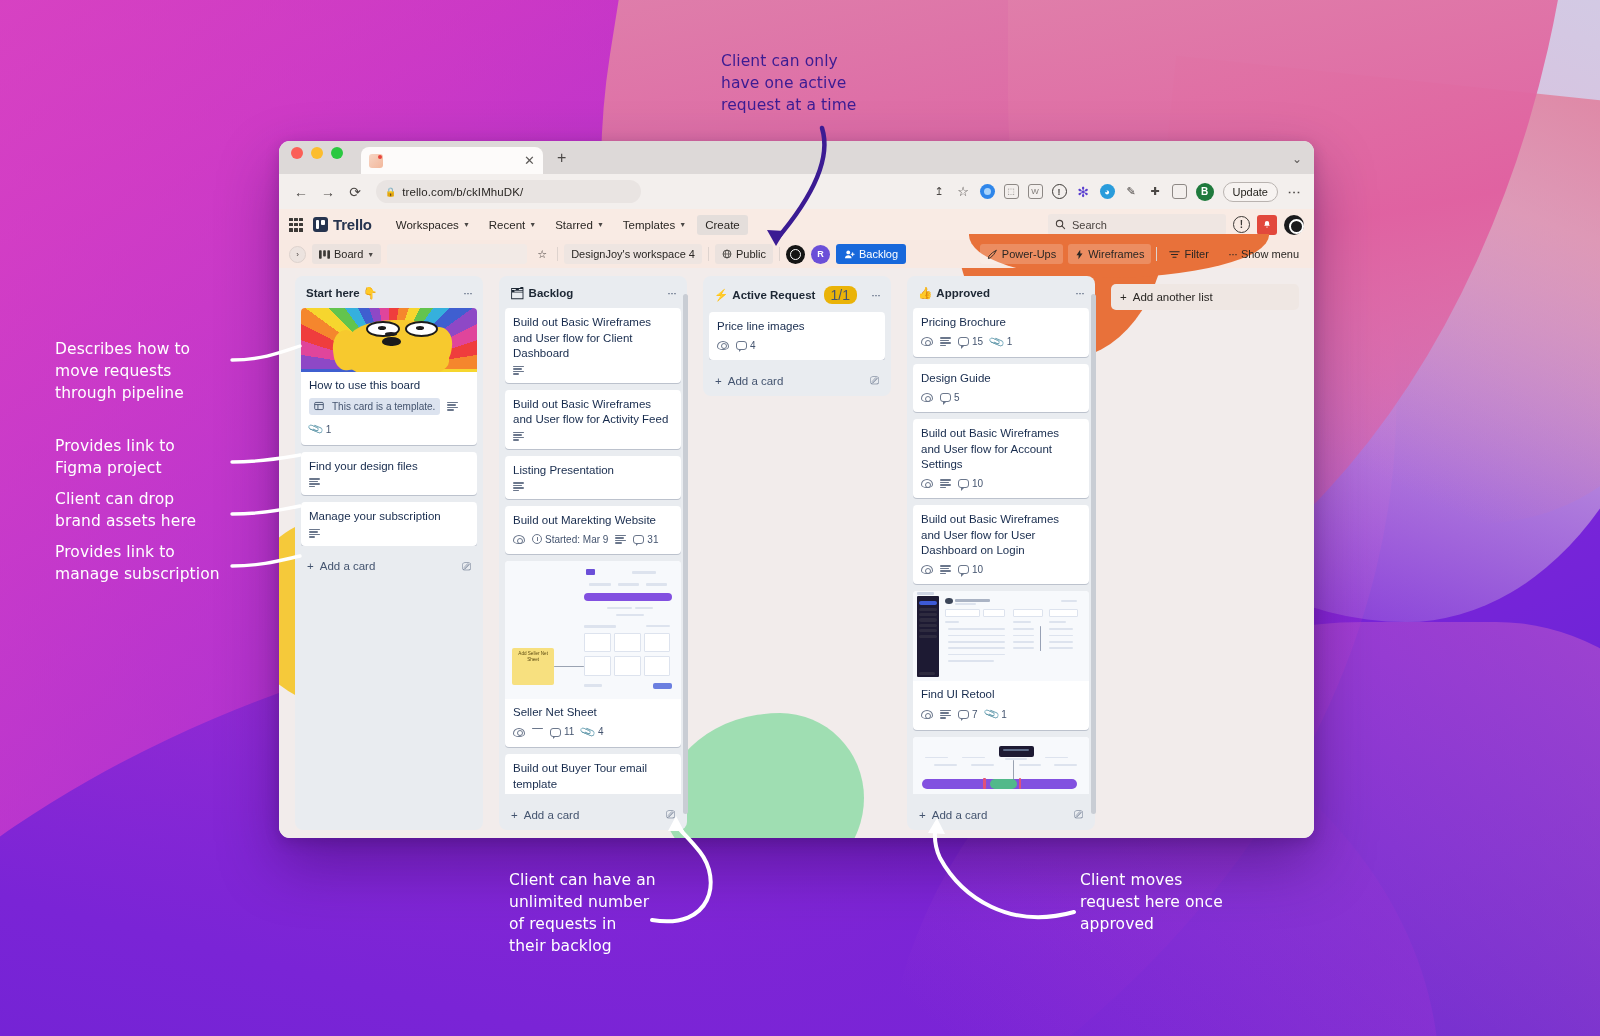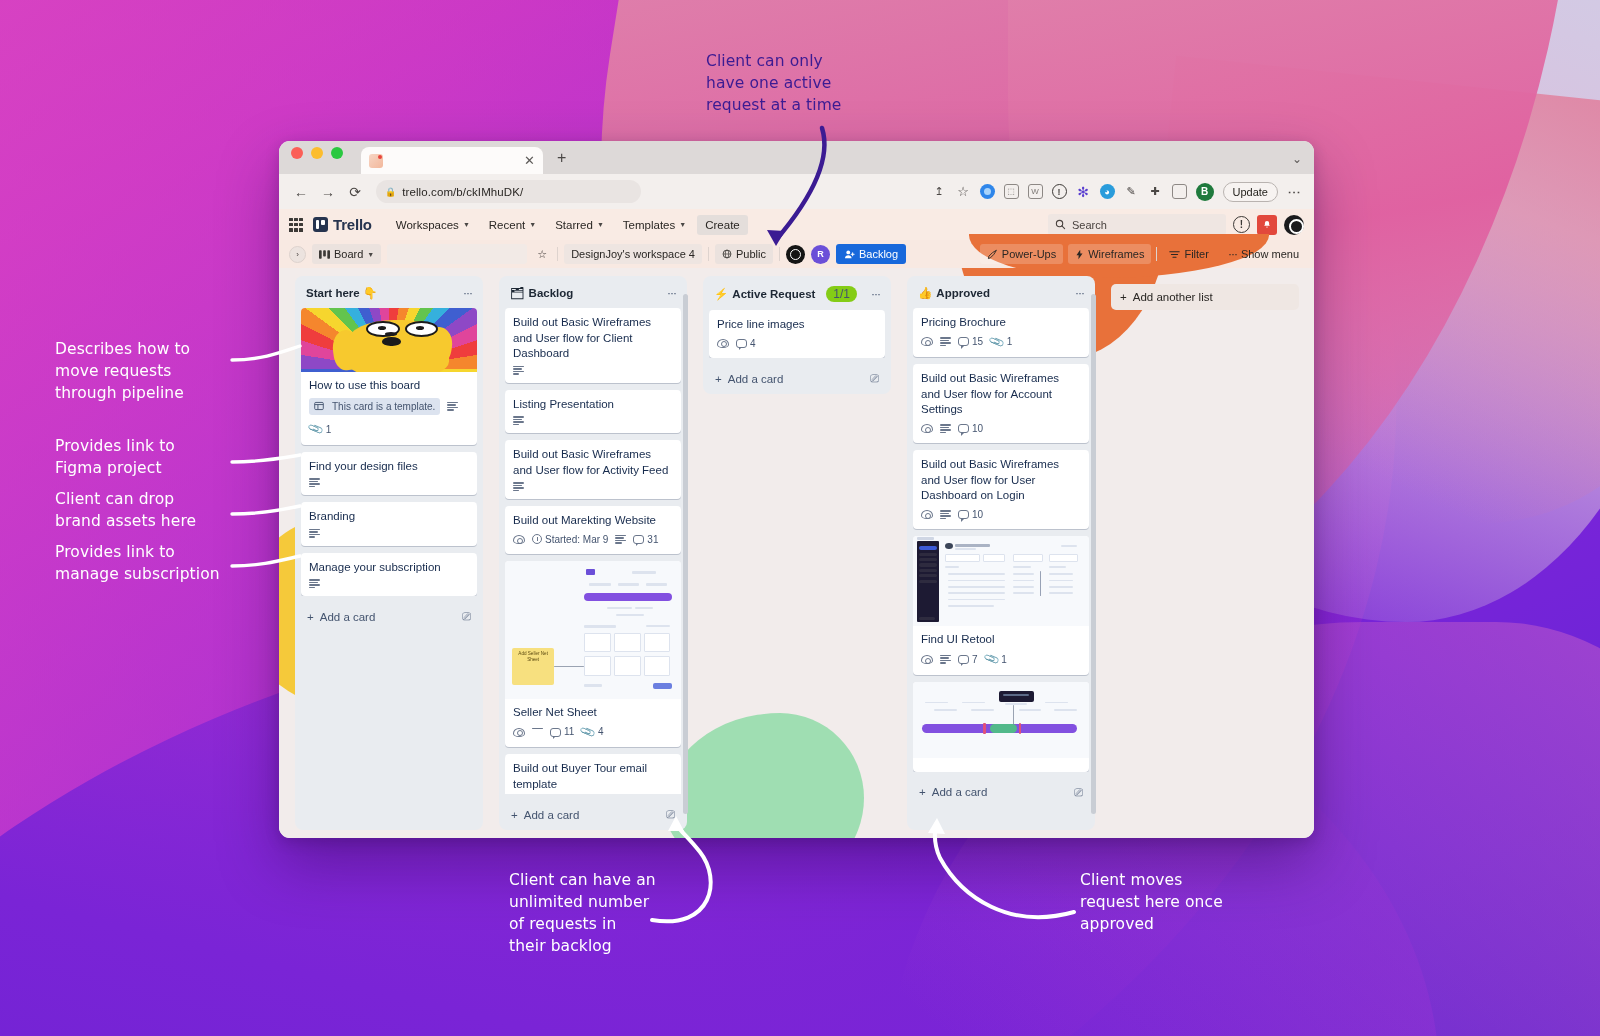--- a/index.html
+++ b/index.html
@@ -175,21 +175,21 @@
     right:-40px; top:40px; width:180px; height:460px; background:#f2eceb;
   }
 
   .lists { position:absolute; left:0; top:0; display:flex; gap:0; padding:8px 0 0 16px; z-index:3; }
   .list {
     width:188px; margin-right:16px; background:#e9ecf0; border-radius:8px;
     padding:7px 5px 0 5px; display:flex; flex-direction:column; max-height:554px;
   }
   .list-hdr { display:flex; align-items:center; padding:3px 6px 8px 6px; }
   .list-title { font-size:11.5px; font-weight:700; color:#1d2734; display:flex; align-items:center; gap:4px; }
-  .list-badge { margin-left:auto; font-size:12px; color:#44546f; background:#84cc16;
+  .list-badge { margin-left:auto; font-size:14px; color:#44546f; background:#eab308;
                 border-radius:8px; padding:1px 7px; }
   .list-more { margin-left:auto; color:#44546f; font-size:12px; letter-spacing:-1px; padding-left:7px; }
   .cards { display:flex; flex-direction:column; gap:7px; overflow:hidden; padding:0 1px; }
   .card {
     background:#fff; border-radius:4px; padding:7px 8px 8px 8px;
     box-shadow:0 1px 0 rgba(9,30,66,.2); font-size:11.5px; color:#172b4d; line-height:1.35;
   }
   .card-title { margin-bottom:3px; }
   .card-cover { height:64px; border-radius:4px 4px 0 0; margin:-7px -8px 6px -8px; overflow:hidden; position:relative; }
   .badges { display:flex; align-items:center; gap:7px; flex-wrap:wrap; margin-top:4px; }
@@ -496,31 +496,20 @@
             <div class="badges">
               <span class="desc">
                   <i></i>
                   <i></i>
                   <i></i>
                   <i></i>
                 </span>
             </div>
           </div>
 
-          <div class="card">
-            <div class="card-title">Branding</div>
-            <div class="badges">
-              <span class="desc">
-                  <i></i>
-                  <i></i>
-                  <i></i>
-                  <i></i>
-                </span>
-            </div>
-          </div>
 
           <div class="card">
             <div class="card-title">Manage your subscription</div>
             <div class="badges">
               <span class="desc">
                   <i></i>
                   <i></i>
                   <i></i>
                   <i></i>
                 </span>
@@ -551,33 +540,33 @@
               <span class="desc">
                   <i></i>
                   <i></i>
                   <i></i>
                   <i></i>
                 </span>
             </div>
           </div>
 
           <div class="card">
+            <div class="card-title">Build out Basic Wireframes and User flow for Activity Feed</div>
+            <div class="badges">
+              <span class="desc">
+                  <i></i>
+                  <i></i>
+                  <i></i>
+                  <i></i>
+                </span>
+            </div>
+          </div>
+
+          <div class="card">
             <div class="card-title">Listing Presentation</div>
-            <div class="badges">
-              <span class="desc">
-                  <i></i>
-                  <i></i>
-                  <i></i>
-                  <i></i>
-                </span>
-            </div>
-          </div>
-
-          <div class="card">
-            <div class="card-title">Build out Basic Wireframes and User flow for Activity Feed</div>
             <div class="badges">
               <span class="desc">
                   <i></i>
                   <i></i>
                   <i></i>
                   <i></i>
                 </span>
             </div>
           </div>
 
@@ -717,20 +706,30 @@
                 <span class="cmt"></span>
                 <span>15</span>
               </span>
               <span class="bdg">
                 <span class="clip">📎</span>
                 <span>1</span>
               </span>
             </div>
           </div>
 
+          <div class="card">
+            <div class="card-title">Design Guide</div>
+            <div class="badges">
+              <span class="eye"></span>
+              <span class="bdg">
+                <span class="cmt"></span>
+                <span>5</span>
+              </span>
+            </div>
+          </div>
 
           <div class="card">
             <div class="card-title">Build out Basic Wireframes and User flow for Account Settings</div>
             <div class="badges">
               <span class="eye"></span>
               <span class="desc">
                   <i></i>
                   <i></i>
                   <i></i>
                   <i></i>
@@ -877,21 +876,21 @@
 
   <path d="M232,566 C262,566 282,560 300,556" fill="none" stroke="#ffffff" stroke-width="3.4" stroke-linecap="round"></path>
 
   <path d="M652,920 C712,930 722,880 700,852 C686,834 676,828 676,822" fill="none" stroke="#ffffff" stroke-width="4" stroke-linecap="round"></path>
   <path d="M676,816 l-8,15 l16,0 z" fill="#ffffff"></path>
 
   <path d="M1074,912 C1010,930 962,898 940,858 C934,845 934,834 936,824" fill="none" stroke="#ffffff" stroke-width="4" stroke-linecap="round"></path>
   <path d="M937,818 l-9,15 l17,1 z" fill="#ffffff"></path>
 </svg>
 
-<div class="anno dark" style="left:706px; top:50px; white-space:pre-line;">Client can only
+<div class="anno dark" style="left:721px; top:50px; white-space:pre-line;">Client can only
 have one active
 request at a time</div>
 <div class="anno" style="left:55px; top:338px; white-space:pre-line;">Describes how to
 move requests
 through pipeline</div>
 <div class="anno" style="left:55px; top:435px; white-space:pre-line;">Provides link to
 Figma project</div>
 <div class="anno" style="left:55px; top:488px; white-space:pre-line;">Client can drop
 brand assets here</div>
 <div class="anno" style="left:55px; top:541px; white-space:pre-line;">Provides link to

